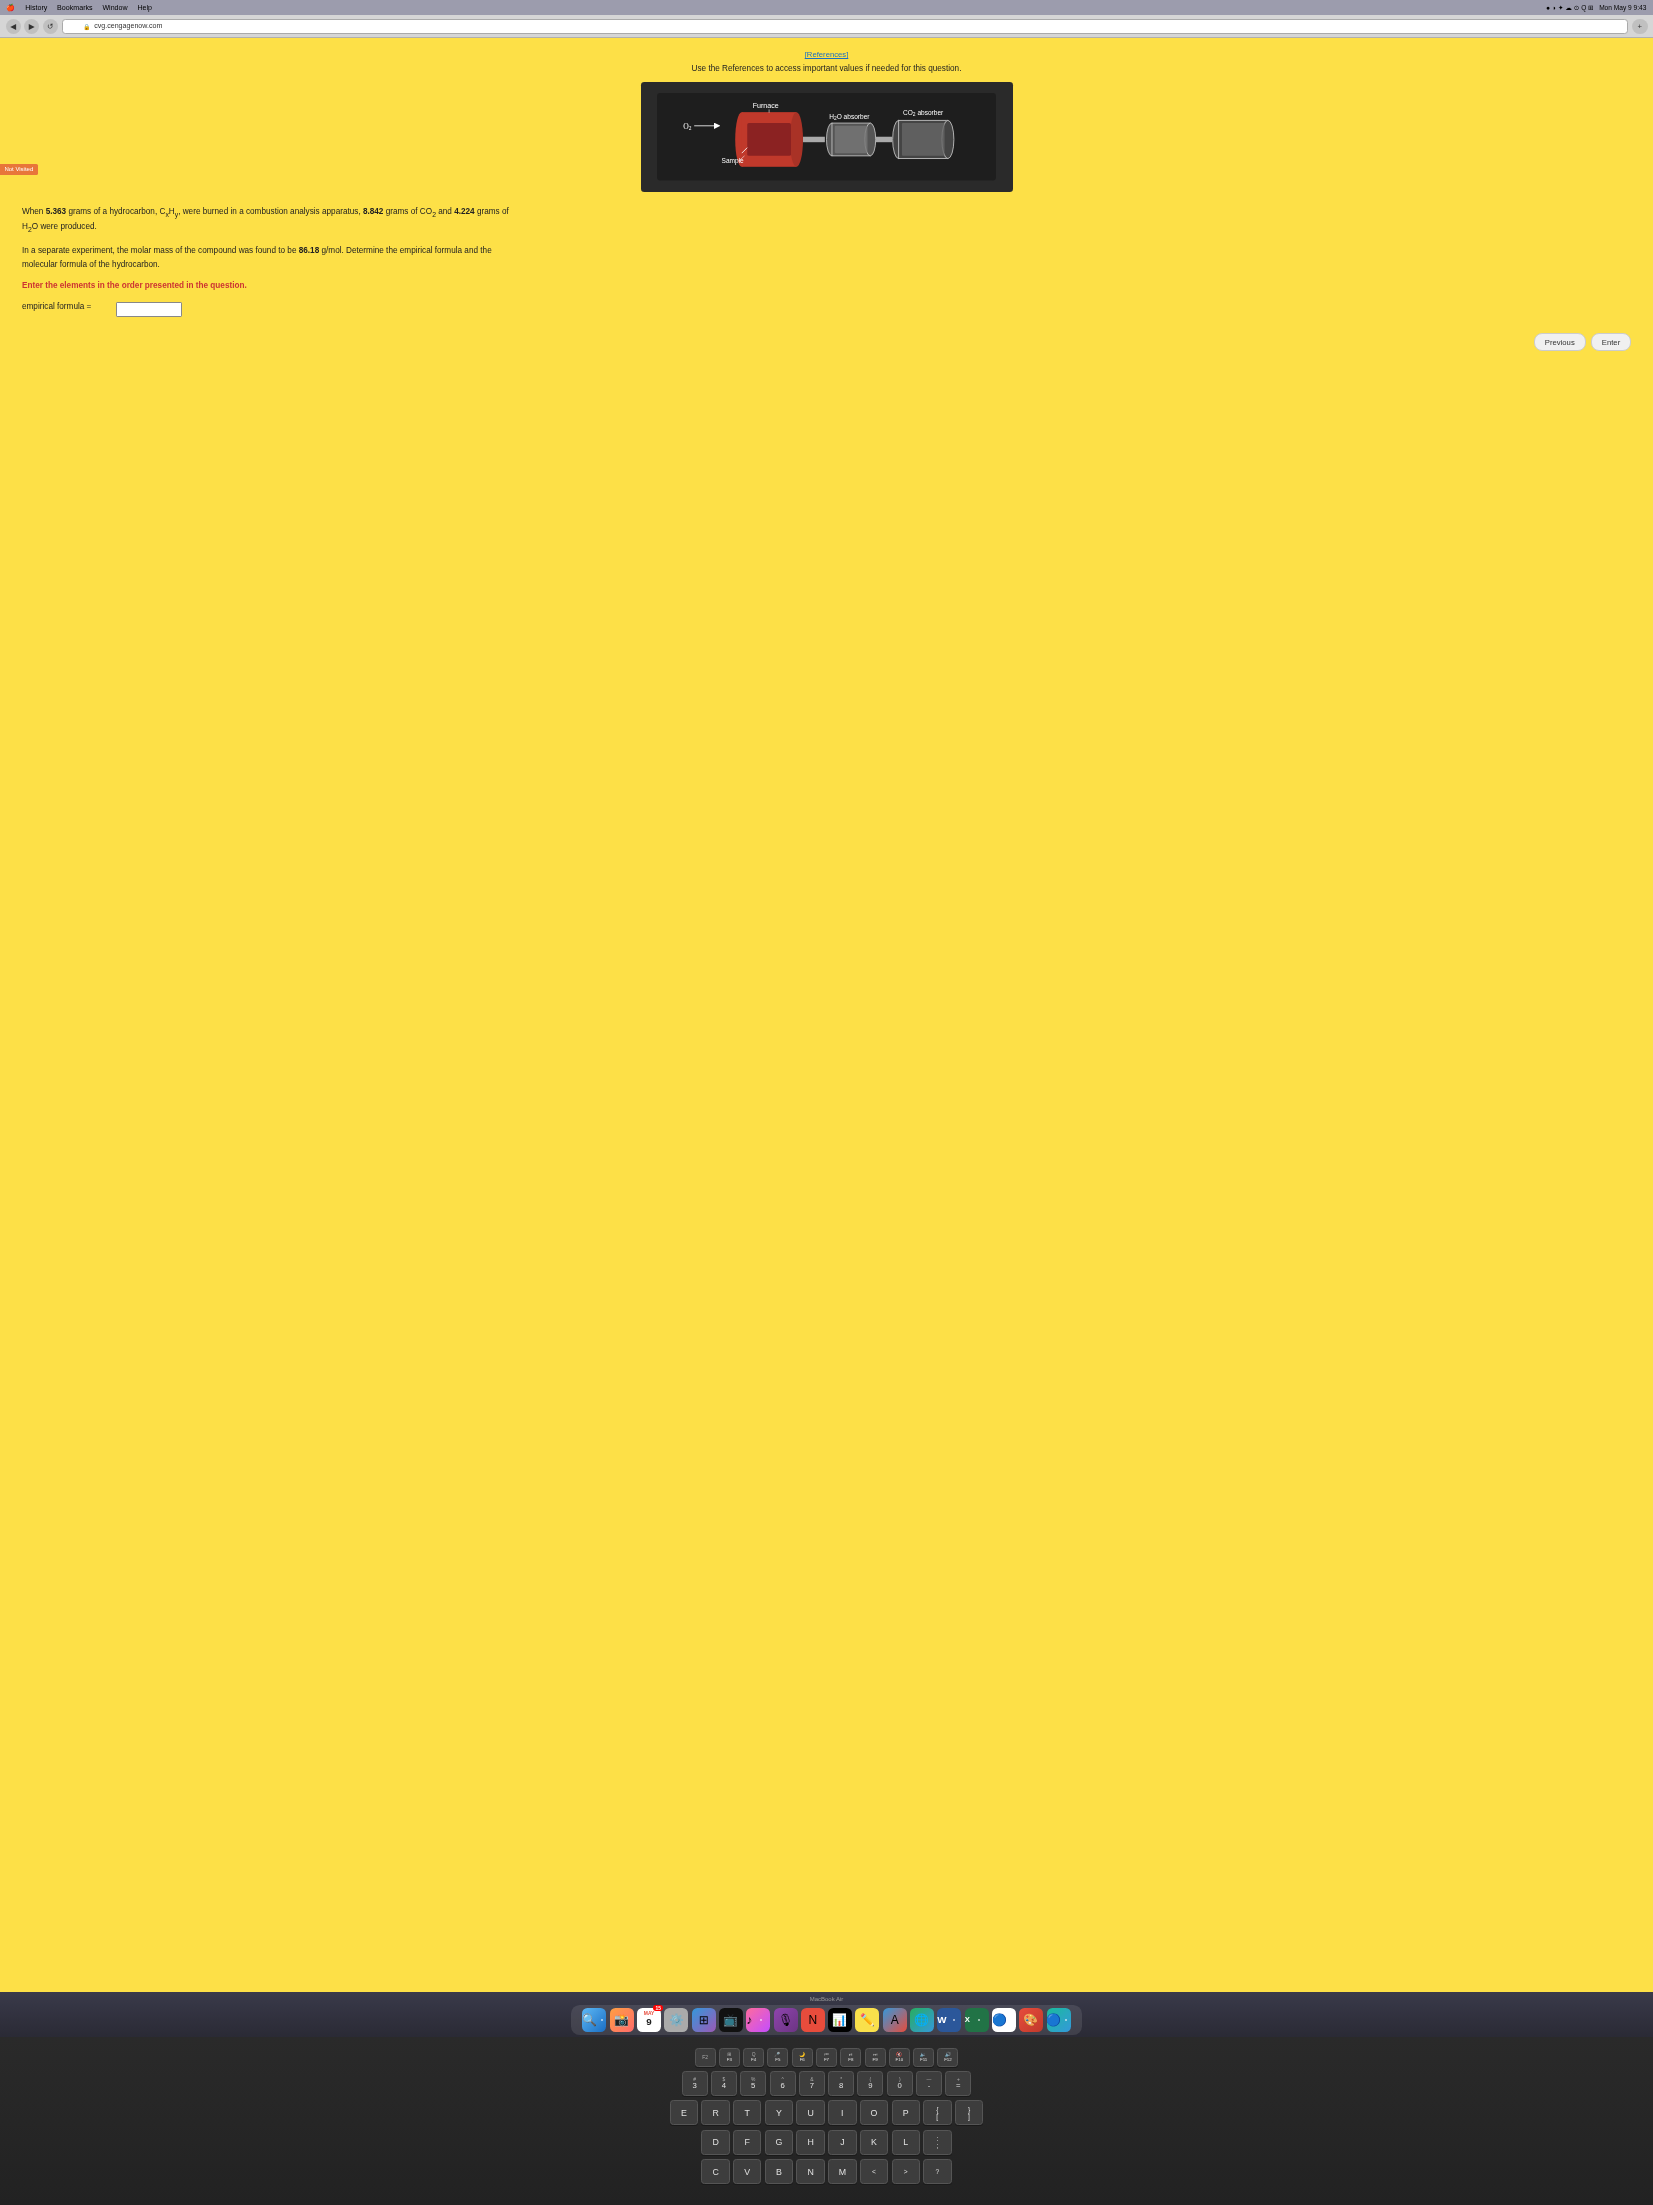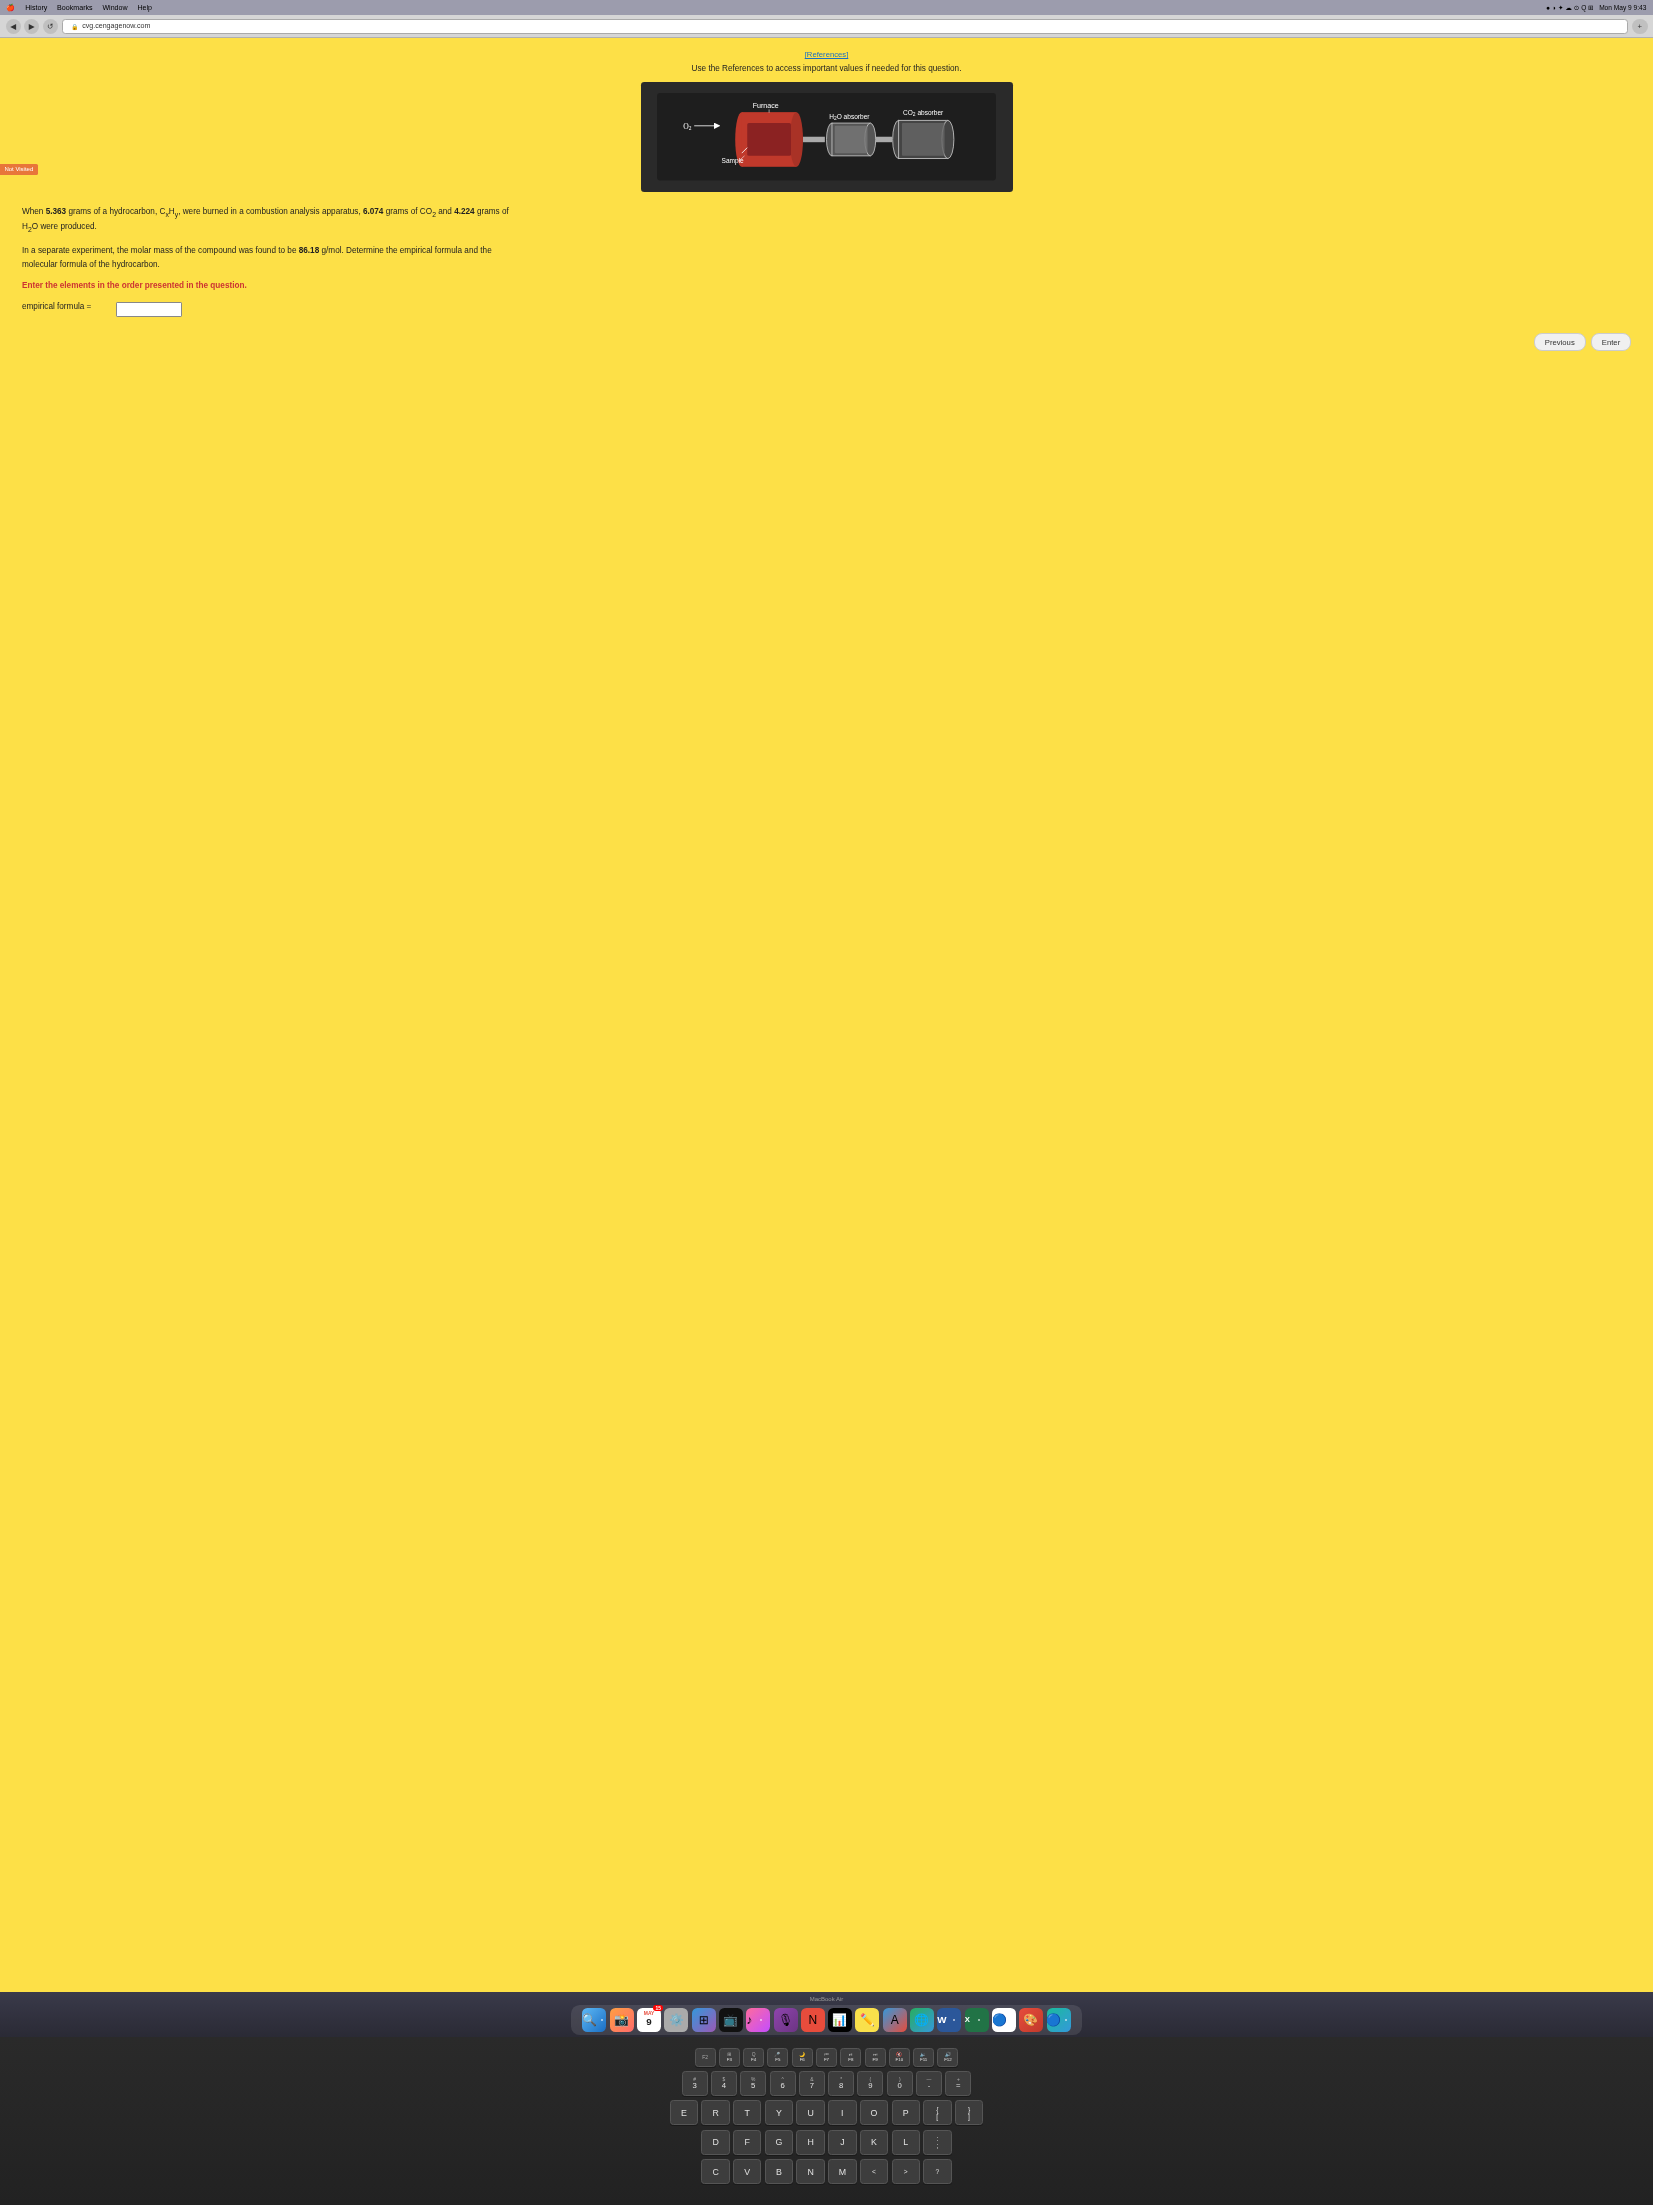--- a/index.html
+++ b/index.html
@@ -66,21 +66,21 @@
       color: #333;
     }
     .address-bar {
       flex: 1;
       height: 15.3px;
       border-radius: 3.3px;
       background: #fff;
       border: 0.5px solid #aaa;
       display: flex;
       align-items: center;
-      padding: 0 8px;
+      padding: 0 20px;
       font-size: 7.1px;
       color: #333;
       gap: 3.3px;
     }
     .lock-icon { color: #555; font-size: 6px; }
 
     
     .content-area {
       flex: 1;
       background: #fde047;
@@ -366,21 +366,21 @@
 
       <defs>
         <marker id="arrow" markerWidth="8" markerHeight="8" refX="4" refY="4" orient="auto">
           <path d="M0,0 L0,8 L8,4 Z" fill="white"></path>
         </marker>
       </defs>
     </svg>
   </div>
 
   <p class="question-text">
-    When <strong>5.363</strong> grams of a hydrocarbon, C<sub>x</sub>H<sub>y</sub>, were burned in a combustion analysis apparatus, <strong>6.074</strong> grams of CO<sub>2</sub> and <strong>4.224</strong> grams of H<sub>2</sub>O were produced.
+    When <strong>5.363</strong> grams of a hydrocarbon, C<sub>x</sub>H<sub>y</sub>, were burned in a combustion analysis apparatus, <strong>8.842</strong> grams of CO<sub>2</sub> and <strong>4.224</strong> grams of H<sub>2</sub>O were produced.
   </p>
   <p class="question-text">
     In a separate experiment, the molar mass of the compound was found to be <strong>86.18</strong> g/mol. Determine the empirical formula and the molecular formula of the hydrocarbon.
   </p>
 
   <p class="instruction-text">Enter the elements in the order presented in the question.</p>
 
   <div class="formula-row">
     <label class="formula-label">empirical formula =</label>
     <input type="text" class="formula-input" value="" style="">

